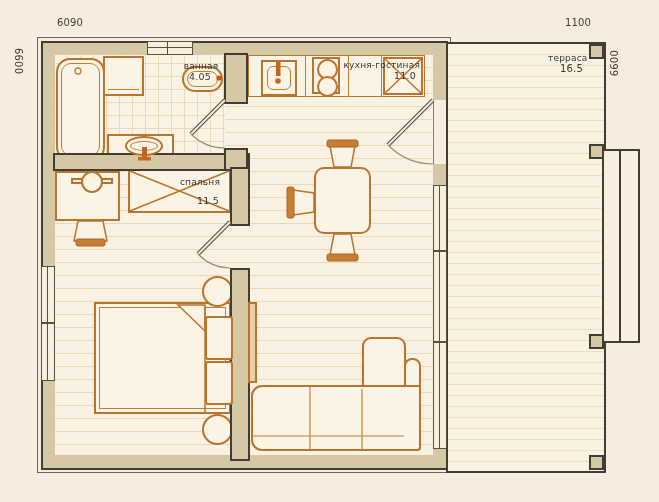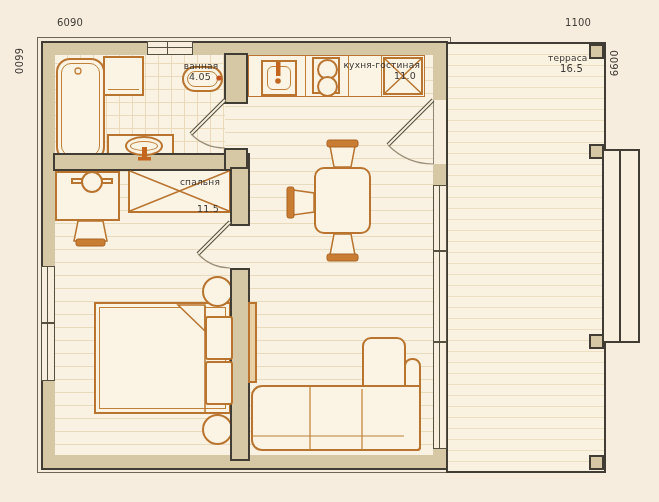--- a/index.html
+++ b/index.html
@@ -93,21 +93,21 @@
   .dim{font-size:10px;color:#3f3b36;}
   #dim-top-left{left:48px;top:18px;width:44px;text-align:center;}
   #dim-top-right{left:556px;top:18px;width:44px;text-align:center;}
   #dim-left{left:13px;top:48px;writing-mode:vertical-rl;}
   #dim-right{left:610px;top:50px;writing-mode:vertical-rl;transform:rotate(180deg);}
   #lbl-bath-name{left:178px;top:53px;width:46px;text-align:center;margin-top:8px;}
   #lbl-bath-area{left:186px;top:72px;width:28px;text-align:center;font-size:9.5px;z-index:10;}
   #lbl-kitchen-name{left:336px;top:60px;width:84px;text-align:right;}
   #lbl-kitchen-area{left:390px;top:71px;width:26px;text-align:right;font-size:9.5px;}
   #lbl-bedroom-name{left:176px;top:177px;width:48px;text-align:center;}
-  #lbl-bedroom-area{left:194px;top:204px;width:28px;text-align:center;font-size:9.5px;}
+  #lbl-bedroom-area{left:194px;top:196px;width:28px;text-align:center;font-size:9.5px;}
   #lbl-terrace-name{left:548px;top:53px;width:42px;text-align:left;}
   #lbl-terrace-area{left:560px;top:64px;width:30px;text-align:left;font-size:10px;}
 </style>
 </head>
 <body>
 
 <div id="stage">
 
   <div class="abs" id="house-outline"></div>
   <div class="abs" id="house-wall"></div>

